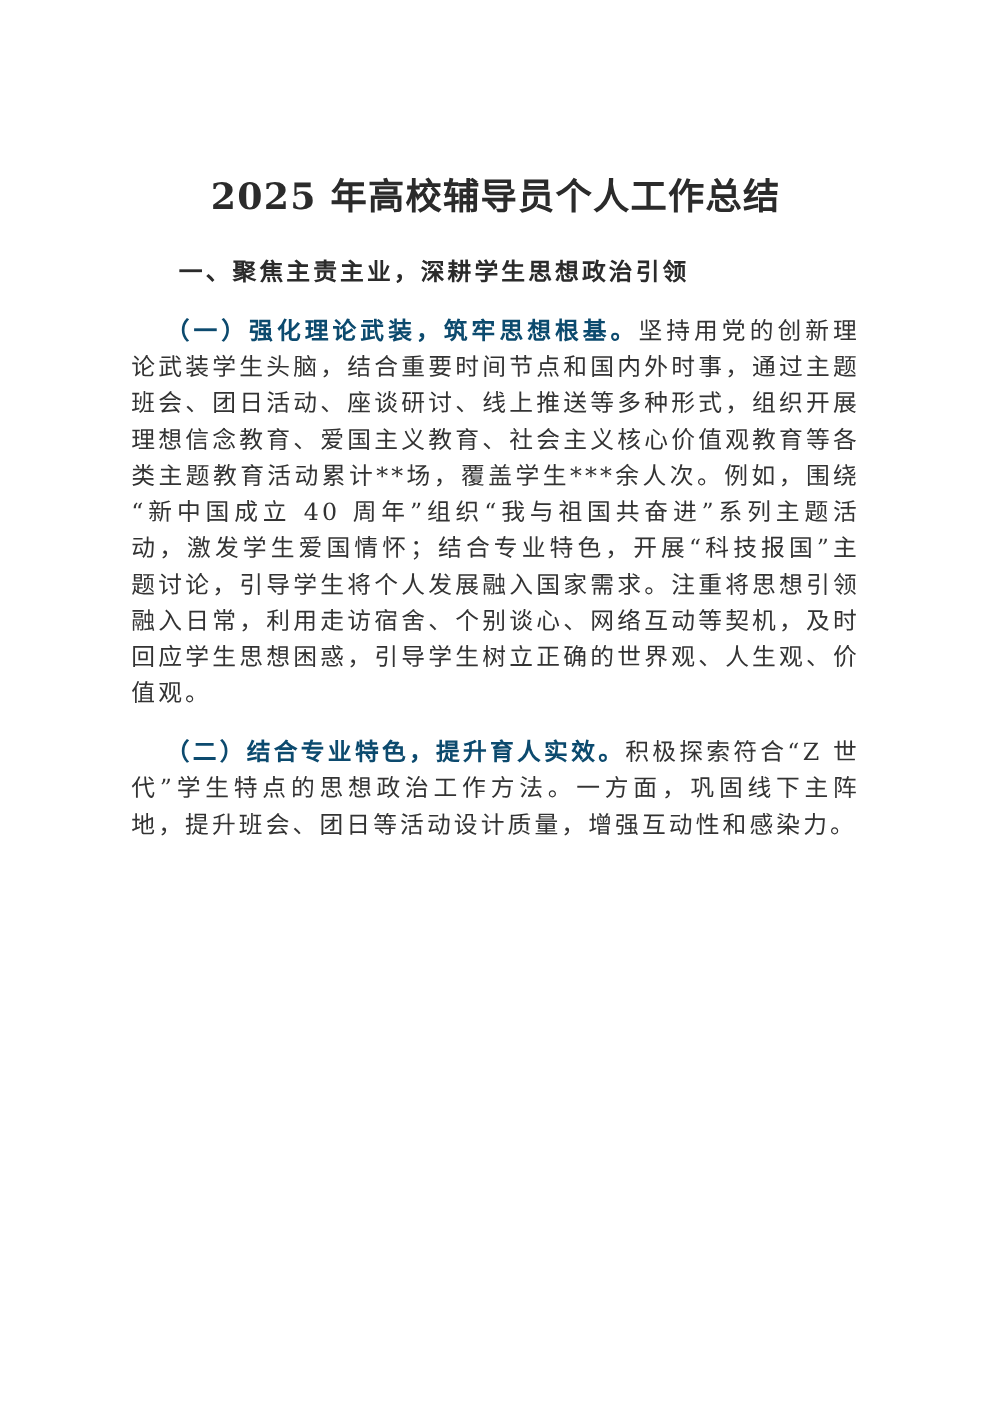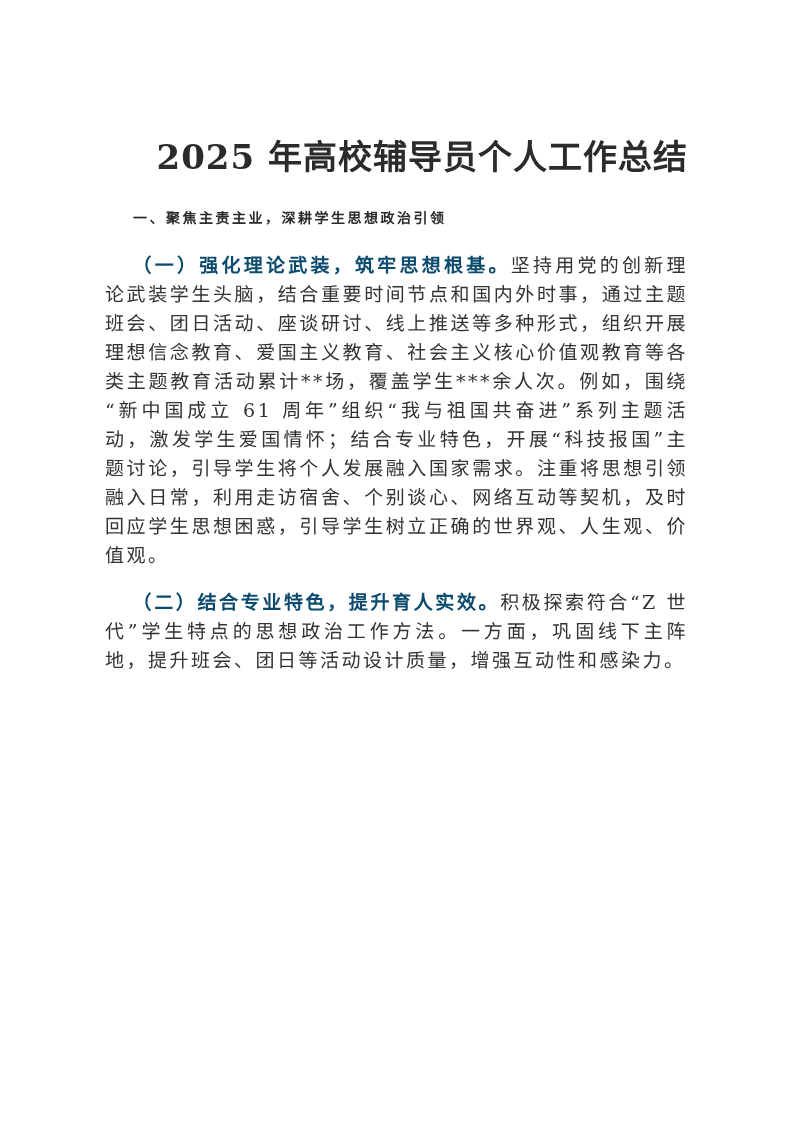--- a/index.html
+++ b/index.html
@@ -19,45 +19,45 @@
     font-family: "DejaVu Serif", "Liberation Serif", serif;
     color: #333333;
   }
 
   .content {
     padding: 138px 105px 0 105px; 
     width: 793px;
   }
 
   .doc-title {
-    font-size: 34px;
+    font-size: 29px;
     font-weight: bold;
     color: #2b2b2b;
-    text-align: right;
+    text-align: center;
     letter-spacing: 1px;
     line-height: 38px;
     margin-bottom: 28px;
   }
 
   .para {
     font-size: 19px;
     line-height: 29px;
     letter-spacing: 2.5px;
     text-align: justify;
     text-justify: inter-character;
     text-align-last: left;
     text-indent: 2em;
     margin-bottom: 18px;
     color: #333333;
   }
 
   .para.sub { text-indent: 1.45em; } 
 
   .section-heading {
-    font-size: 14px;
+    font-size: 19px;
     font-weight: bold;
     color: #2b2b2b;
     line-height: 29px;
     letter-spacing: 2.5px;
     text-indent: 2em;
     margin-bottom: 18px;
   }
 
   .lead {
     font-weight: bold;
@@ -69,18 +69,18 @@
 
 <div class="page">
   <div class="content">
 
     <h1 class="doc-title">2025 年高校辅导员个人工作总结</h1>
 
 
     <h2 class="section-heading">一、聚焦主责主业，深耕学生思想政治引领</h2>
 
 
-    <p class="para sub"><span class="lead">（一）强化理论武装，筑牢思想根基。</span><span>坚持用党的创新理论武装学生头脑，结合重要时间节点和国内外时事，通过主题班会、团日活动、座谈研讨、线上推送等多种形式，组织开展理想信念教育、爱国主义教育、社会主义核心价值观教育等各类主题教育活动累计**场，覆盖学生***余人次。例如，围绕“新中国成立 61 周年”组织“我与祖国共奋进”系列主题活动，激发学生爱国情怀；结合专业特色，开展“科技报国”主题讨论，引导学生将个人发展融入国家需求。注重将思想引领融入日常，利用走访宿舍、个别谈心、网络互动等契机，及时回应学生思想困惑，引导学生树立正确的世界观、人生观、价值观。</span></p>
+    <p class="para sub"><span class="lead">（一）强化理论武装，筑牢思想根基。</span><span>坚持用党的创新理论武装学生头脑，结合重要时间节点和国内外时事，通过主题班会、团日活动、座谈研讨、线上推送等多种形式，组织开展理想信念教育、爱国主义教育、社会主义核心价值观教育等各类主题教育活动累计**场，覆盖学生***余人次。例如，围绕“新中国成立 40 周年”组织“我与祖国共奋进”系列主题活动，激发学生爱国情怀；结合专业特色，开展“科技报国”主题讨论，引导学生将个人发展融入国家需求。注重将思想引领融入日常，利用走访宿舍、个别谈心、网络互动等契机，及时回应学生思想困惑，引导学生树立正确的世界观、人生观、价值观。</span></p>
 
     <p class="para sub"><span class="lead">（二）结合专业特色，提升育人实效。</span><span>积极探索符合“Z 世代”学生特点的思想政治工作方法。一方面，巩固线下主阵地，提升班会、团日等活动设计质量，增强互动性和感染力。</span></p>
 
   </div>
 </div>
 
 </body></html>

